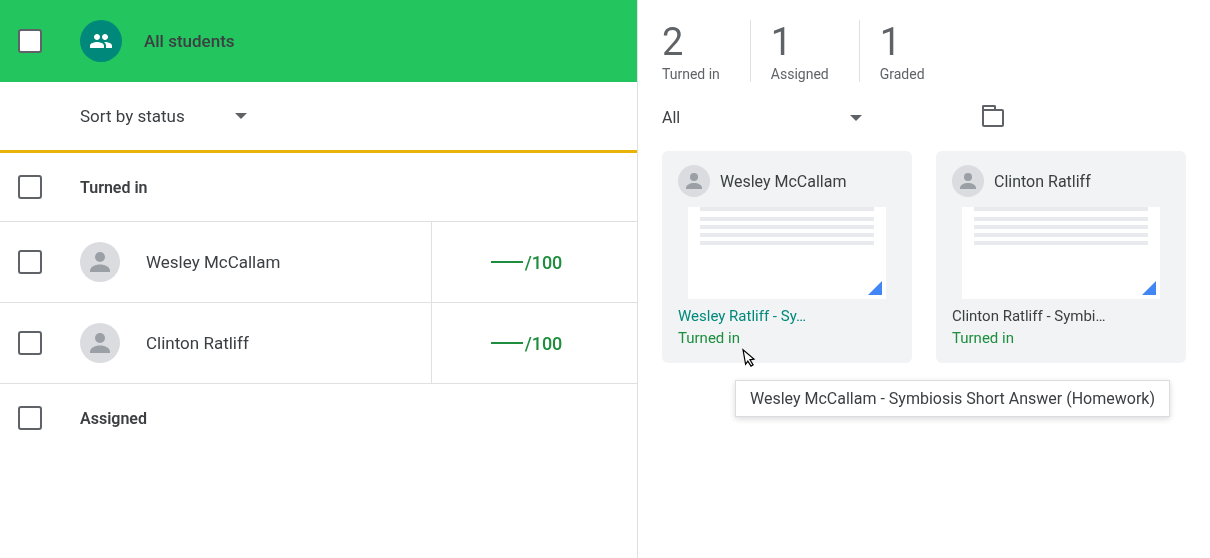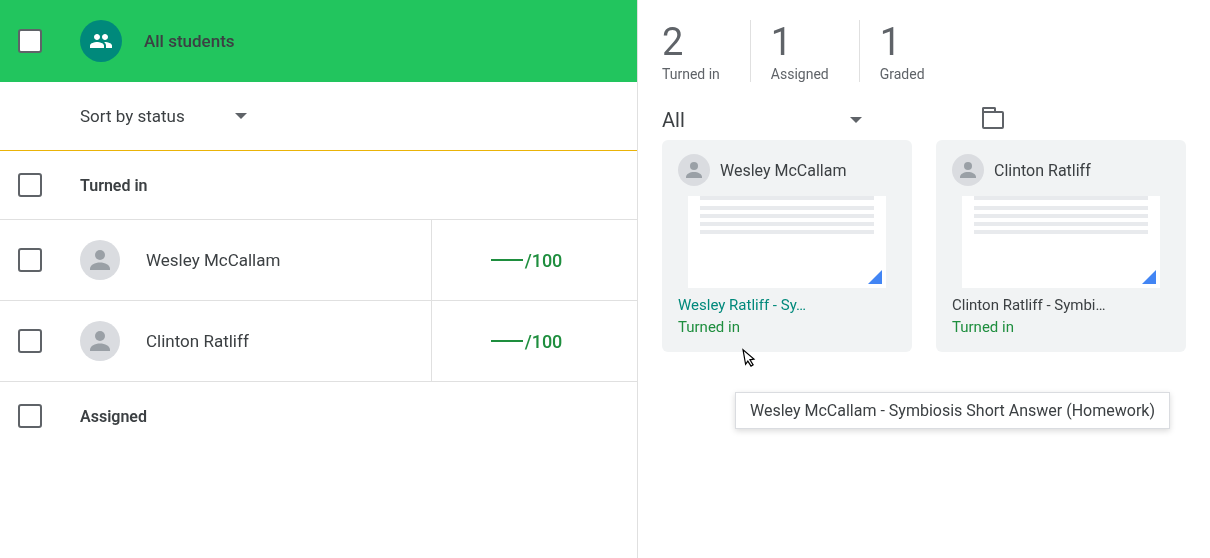--- a/index.html
+++ b/index.html
@@ -53,21 +53,21 @@
     font-size: 17px;
     font-weight: 500;
     color: #3c4043;
   }
   .sort-row {
     padding: 24px 18px 24px 80px;
     display: flex;
     align-items: center;
     font-size: 17px;
     color: #3c4043;
-    border-bottom: 1px solid #eab308;
+    border-bottom: 3px solid #eab308;
     cursor: pointer;
   }
   .sort-row .chev { margin-left: 50px; }
   .triangle-down {
     width: 0; height: 0;
     border-left: 6px solid transparent;
     border-right: 6px solid transparent;
     border-top: 6px solid #5f6368;
   }
   .group-row {
@@ -139,22 +139,22 @@
     padding-right: 30px;
     margin-right: 20px;
     border-right: 1px solid #e0e0e0;
   }
   .stat:last-child { border-right: none; }
   .stat-num { font-size: 38px; color: #5f6368; font-weight: 400; }
   .stat-label { font-size: 14px; color: #5f6368; margin-top: 2px; }
   .filter-row {
     display: flex;
     align-items: center;
-    margin-bottom: 8px;
-    font-size: 20px;
+    margin-bottom: 24px;
+    font-size: 16px;
     gap: 45px;
   }
   .filter-dropdown {
     display: flex;
     align-items: center;
     width: 200px;
     cursor: pointer;
   }
   .filter-dropdown .chev { margin-left: auto; }
   .folder-icon {
@@ -231,21 +231,20 @@
     top: 380px;
     left: 735px;
     background: #fff;
     border: 1px solid #dadce0;
     box-shadow: 0 2px 6px rgba(0,0,0,0.15);
     padding: 8px 14px;
     font-size: 16px;
     color: #3c4043;
     z-index: 10;
     white-space: nowrap;
-    margin-top: 12px;
   }
   .cursor-icon {
     position: absolute;
     top: 347px;
     left: 738px;
     z-index: 11;
     font-size: 20px;
     transform: rotate(-10deg);
     pointer-events: none;
   }

